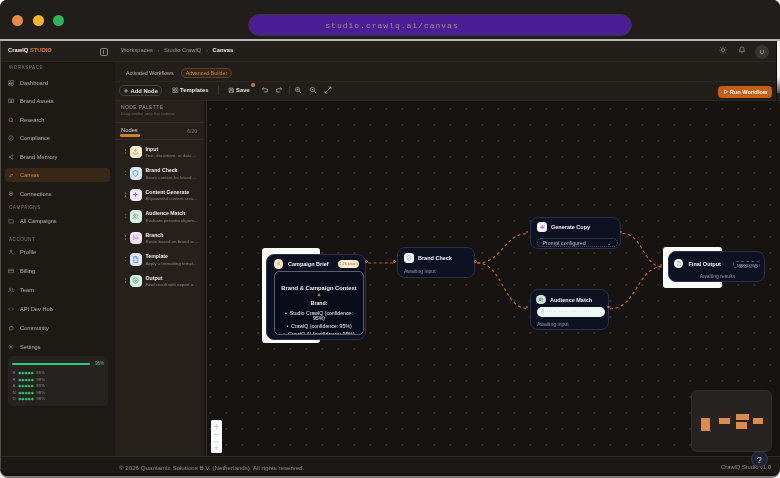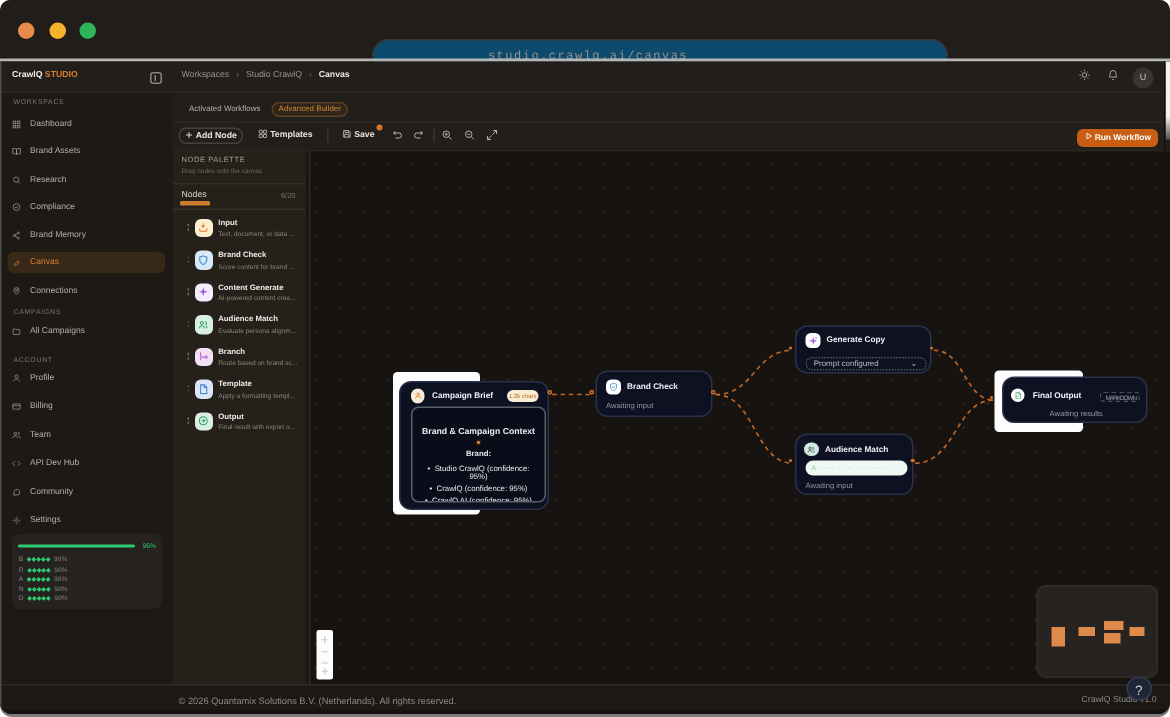--- a/index.html
+++ b/index.html
@@ -4,21 +4,21 @@
 <style>
 * { margin:0; padding:0; box-sizing:border-box; }
 html,body { width:780px; height:478px; background:#ffffff; font-family:"Liberation Sans", sans-serif; overflow:hidden; }
 .window { position:absolute; left:0; top:0; width:780px; height:476px; border-radius:7px 7px 8px 8px; background:#1b1815; overflow:hidden; box-shadow:0 2px 0 #7c7c7c; }
 
 .chrome { position:absolute; left:0; top:0; width:780px; height:39px; background:#211d1a; }
 .tl { position:absolute; top:14.5px; width:11px; height:11px; border-radius:50%; }
 .tl1 { left:12px; background:#e98a49; }
 .tl2 { left:32.5px; background:#f6b42c; }
 .tl3 { left:53px; background:#2eb559; }
-.urlbar { position:absolute; left:248px; top:26px; width:384px; height:22px; border-radius:11px; background:#0c4a6e; border:1px solid #3b3631; }
+.urlbar { position:absolute; left:248px; top:14px; width:384px; height:22px; border-radius:11px; background:#4c1d95; border:1px solid #3b3631; }
 .urltext { position:absolute; left:0; top:0; width:384px; height:22px; line-height:22px; text-align:center; font-family:"Liberation Mono", monospace; font-size:8px; letter-spacing:1px; color:#9a938b; text-indent:-98px; }
 .chromeline { position:absolute; left:0; top:39px; width:780px; height:2px; background:#b5b5b5; }
 
 .apphead { position:absolute; left:0; top:41px; width:780px; height:21px; background:#221e1a; border-bottom:1px solid #2a2621; }
 .logo { position:absolute; left:8px; top:6px; font-size:5.8px; font-weight:bold; color:#f0ece6; }
 .logo span { color:#d87e2e; }
 .collapse { position:absolute; left:100px; top:7px; width:7.5px; height:7.5px; border:1px solid #8a847c; border-radius:2px; }
 .collapse:after { content:""; position:absolute; left:2px; top:0.5px; width:0px; height:4.5px; border-left:1px solid #8a847c; }
 .crumbs { position:absolute; left:121px; top:6px; font-size:5.8px; color:#9b948c; }
 .crumbs b { color:#ece8e2; font-weight:bold; }

